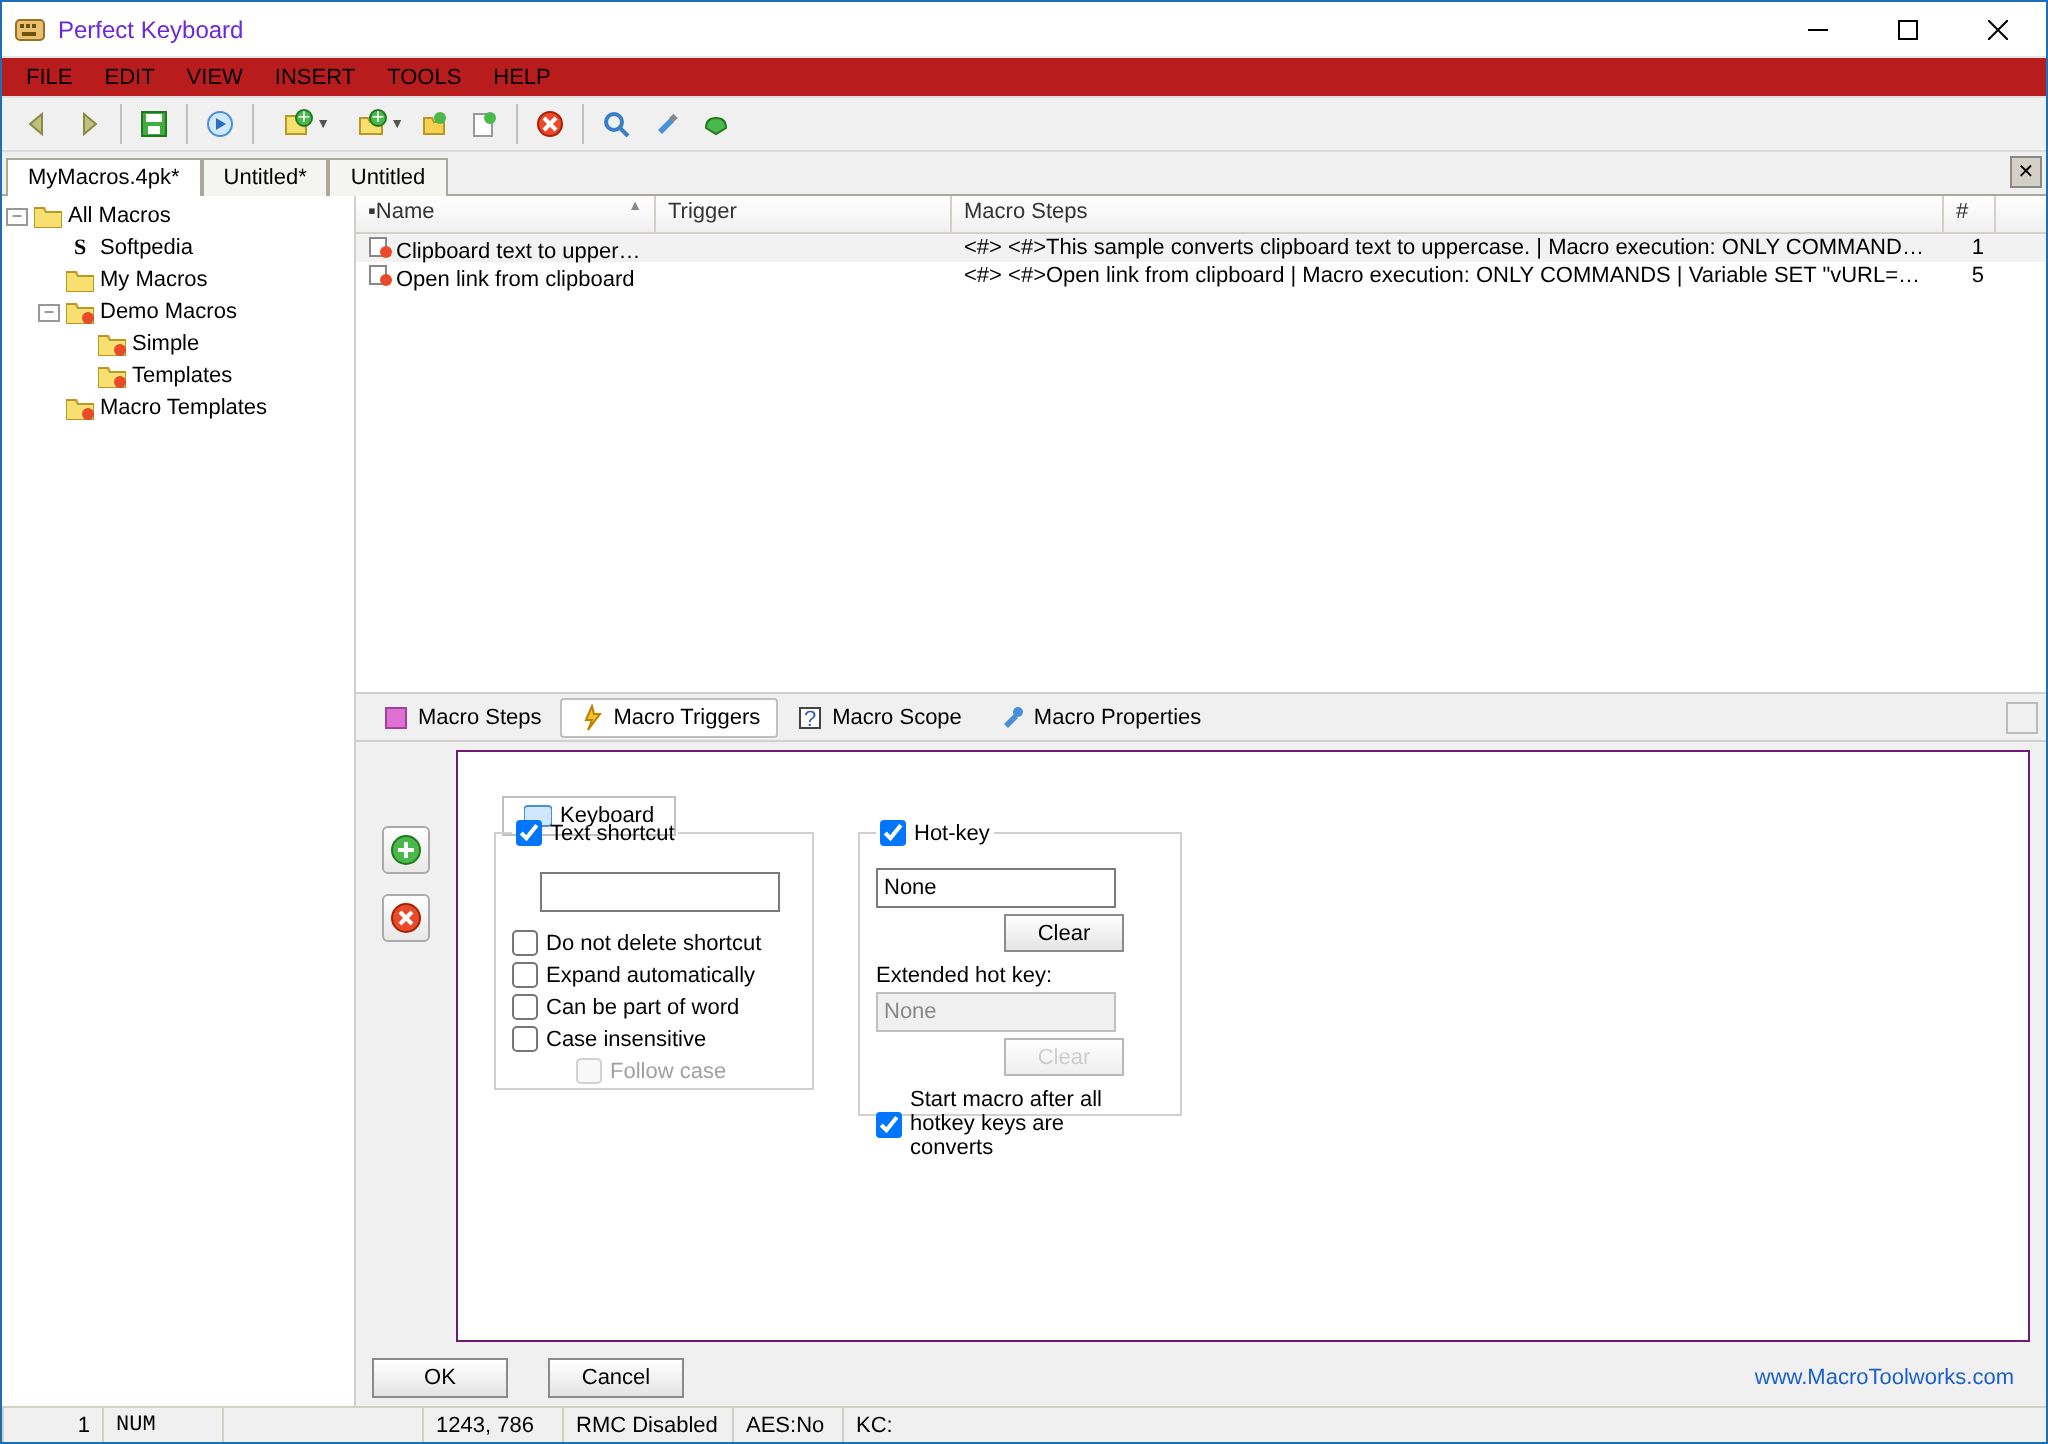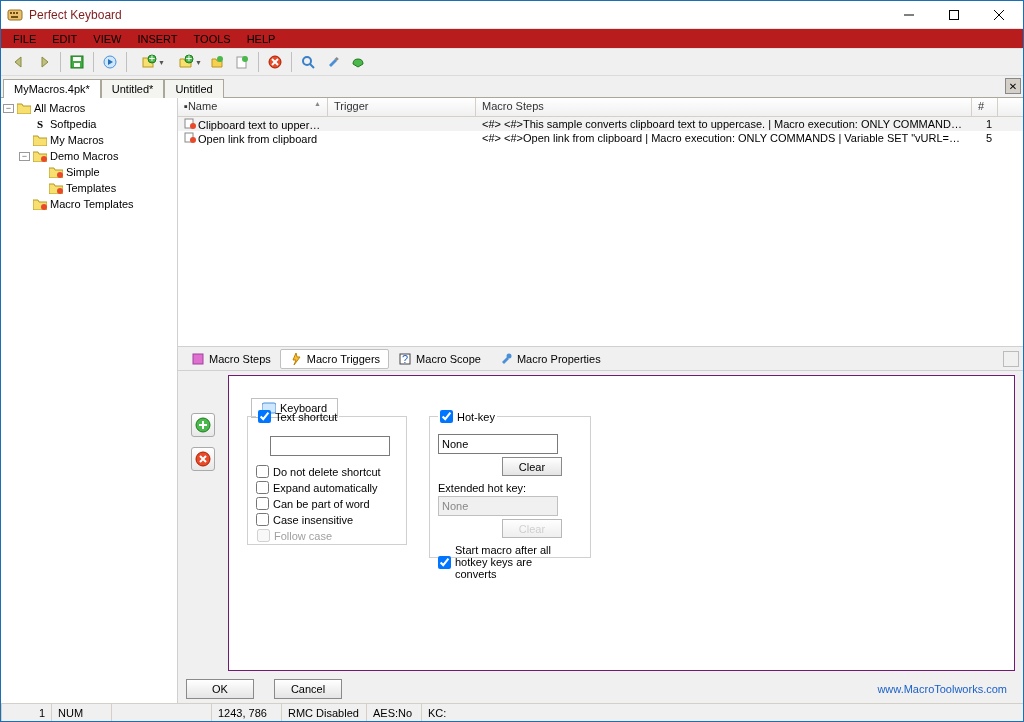--- a/index.html
+++ b/index.html
@@ -1,19 +1,19 @@
 <!DOCTYPE html>
 <html><head>
 <meta charset="utf-8">
 <style>
 * { margin:0; padding:0; box-sizing:border-box; font-family:"Segoe UI",Tahoma,sans-serif; font-size:11px; }
 body { background:#fff; width:1024px; height:722px; overflow:hidden; display:flex; flex-direction:column; border:1px solid #1a6fb7; }
 .titlebar { height:28px; display:flex; align-items:center; padding:0 2px 0 6px; background:#fff; border-bottom:1px solid #e5e5e5; }
 .titlebar .icon { width:16px; height:16px; margin-right:6px; display:flex; align-items:center; justify-content:center; }
-.titlebar .title { flex:1; font-size:12px; color:#7f1d1d; }
+.titlebar .title { flex:1; font-size:12px; color:#6d28d9; }
 .winbtn { width:45px; height:28px; display:flex; align-items:center; justify-content:center; cursor:default; }
 .menubar { height:19px; display:flex; align-items:center; padding:0 4px; background:#b91c1c; }
 .menuitem { padding:2px 8px; font-size:11px; color:#000; cursor:default; }
 .toolbar { height:28px; display:flex; align-items:center; padding:2px 6px; gap:1px; background:#f0f0f0; border-top:1px solid #e0e0e0; border-bottom:1px solid #dcdcdc; }
 .tbtn { width:24px; height:24px; display:flex; align-items:center; justify-content:center; border-radius:2px; cursor:default; position:relative;}
 .tbtn.dd { width:36px; }
 .tsep { width:1px; height:20px; background:#c0c0c0; margin:0 3px; }
 .ddarr { position:absolute; right:2px; font-size:7px; color:#555;}
 .doctabs { height:21px; display:flex; align-items:flex-end; background:#f0f0f0; padding-left:2px; position:relative; }
 .doctab { padding:3px 10px; border:1px solid #aca899; border-bottom:none; background:#f4f4f0; margin-right:0px; font-size:11px; cursor:default; position:relative; top:1px;}
@@ -378,21 +378,21 @@
                 <span>Expand automatically</span>
               </div>
             <div class="chk">
                 <input type="checkbox" style="">
                 <span>Can be part of word</span>
               </div>
             <div class="chk">
                 <input type="checkbox" style="">
                 <span>Case insensitive</span>
               </div>
-            <div class="chk disabled" style="margin-left:1px;align-items:center;">
+            <div class="chk disabled" style="margin-left:32px;align-items:center;">
                 <input type="checkbox" disabled="" style="">
                 <span>Follow case</span>
               </div>
           </fieldset>
 
           
           <fieldset class="group" style="left:200px; top:34px; width:162px; height:148px;">
             <legend class="chk">
                 <input type="checkbox" checked="" style="">
                 <span>Hot-key</span>
@@ -413,19 +413,19 @@
         <button class="dlgbtn">OK</button>
         <button class="dlgbtn">Cancel</button>
         <a class="link">www.MacroToolworks.com</a>
       </div>
     </div>
   </div>
 </div>
 
 <div class="statusbar">
   <div class="cell" style="width:50px; justify-content:flex-end;">1</div>
-  <div class="cell" style="width:60px;">NUM</div>
+  <div class="cell" style="width:60px;font-family:Liberation Mono, monospace;">NUM</div>
   <div class="cell" style="width:100px;"></div>
   <div class="cell" style="width:70px;">1243, 786</div>
   <div class="cell" style="width:85px;">RMC Disabled</div>
   <div class="cell" style="width:55px;">AES:No</div>
   <div class="cell" style="width:45px;">KC:</div>
 </div>
 
 </body></html>

